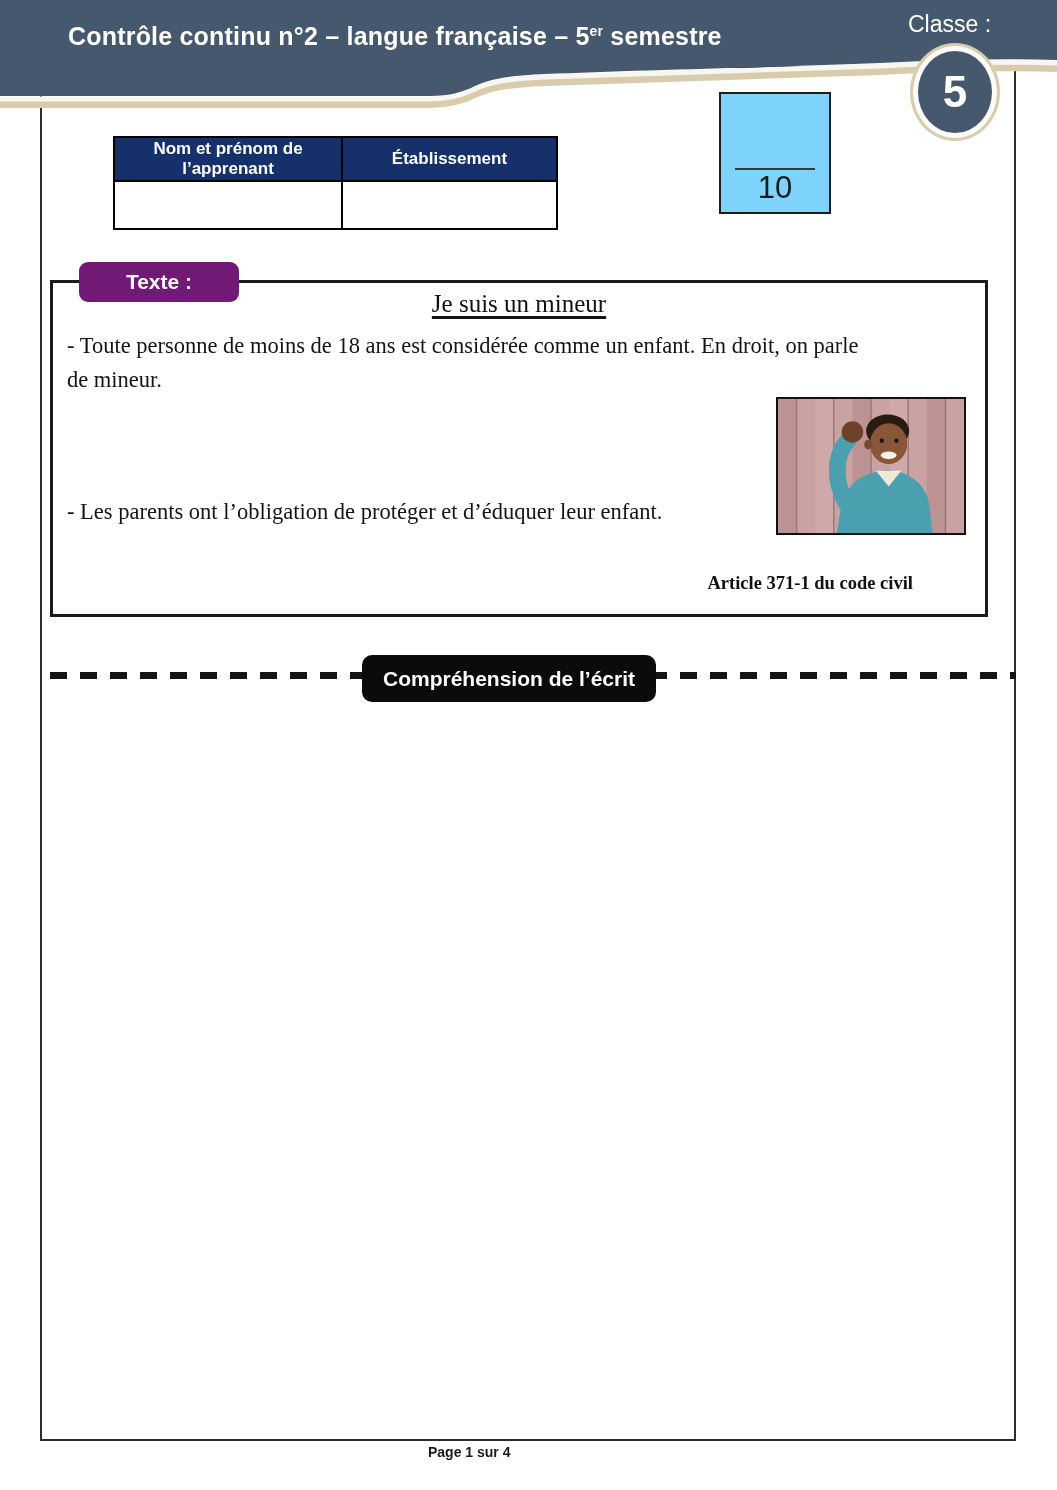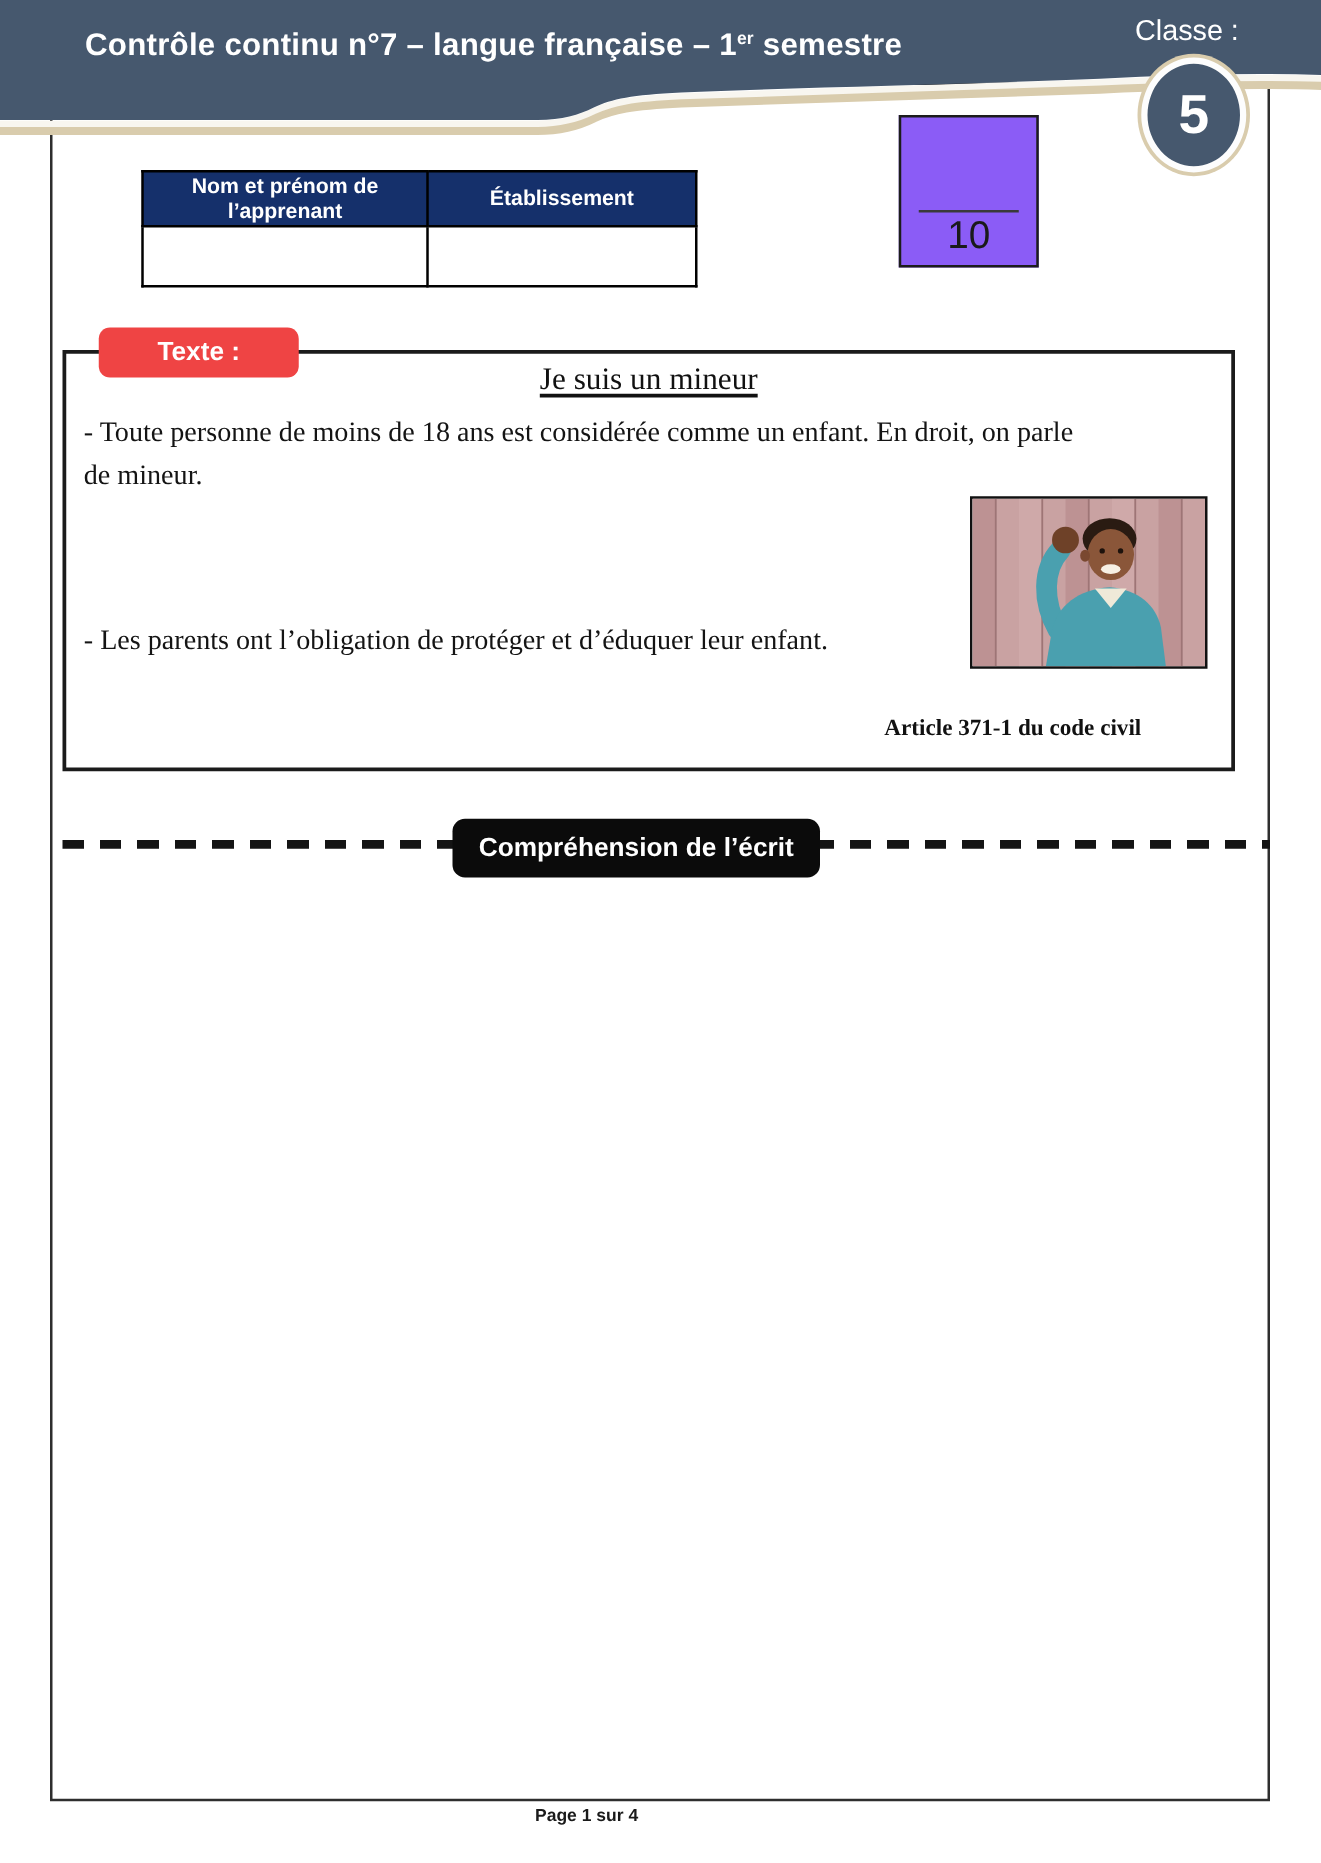--- a/index.html
+++ b/index.html
@@ -42,29 +42,29 @@
   .info-table th,.info-table td{border:2px solid #000;box-sizing:border-box;}
   .info-table th{
     background:#15306b;color:#fff;font-size:17px;font-weight:bold;
     height:28px;padding:1px 4px;text-align:center;
   }
   .info-table td{height:48px;background:#fff;}
 
   
   .score-box{
     position:absolute;left:719px;top:92px;width:112px;height:122px;z-index:2;
-    border:2px solid #1c1c1c;background:#8b5cf6;box-sizing:border-box;text-align:center;
+    border:2px solid #1c1c1c;background:#7dd3fc;box-sizing:border-box;text-align:center;
   }
   .score-line{width:80px;border-top:2px solid #3a3a3a;margin:74px auto 0 auto;}
   .score-denominator{font-size:31px;color:#1a1a1a;line-height:36px;}
 
   
   .texte-tag{
     position:absolute;left:79px;top:262px;width:160px;height:40px;z-index:4;
-    background:#ef4444;border-radius:9px;color:#fff;font-size:21px;font-weight:bold;
+    background:#701a75;border-radius:9px;color:#fff;font-size:21px;font-weight:bold;
     display:flex;align-items:center;justify-content:center;
   }
   .text-box{
     position:absolute;left:50px;top:280px;width:938px;height:337px;z-index:3;
     border:3px solid #1b1b1b;box-sizing:border-box;background:#fff;
   }
   .text-title{
     position:absolute;left:0;right:0;top:7px;text-align:center;
     font-family:"Liberation Serif",serif;font-size:25px;font-weight:normal;
     text-decoration:underline;text-decoration-thickness:3px;text-underline-offset:4px;
@@ -132,21 +132,21 @@
 <body>
 
 <div class="page-frame"></div>
 
 <svg class="header-wave" width="1057" height="150" viewBox="0 0 1057 150">
   <path d="M0,104 L430,104 C450,104 463,100 475,94 C490,87 505,84 545,82 C640,78 780,75 880,71 C940,68 1000,66 1057,68" fill="none" stroke="#d9ccad" stroke-width="8"></path>
   <path d="M0,99 L430,99 C450,99 463,95 475,89 C490,82 505,79 545,77 C640,73 780,70 880,66 C940,63 1000,61 1057,63" fill="none" stroke="#f8f6f0" stroke-width="5"></path>
   <path d="M0,0 L1057,0 L1057,60 C1000,58 940,60 880,63 C780,67 640,70 545,74 C505,76 490,79 475,86 C463,92 450,96 430,96 L0,96 Z" fill="#46586e"></path>
 </svg>
 
-<div class="header-title"><span>Contrôle continu n°7 – langue française – 1</span><sup>er</sup><span> semestre</span></div>
+<div class="header-title"><span>Contrôle continu n°2 – langue française – 5</span><sup>er</sup><span> semestre</span></div>
 <div class="classe-label">Classe :</div>
 <div class="class-badge">
     <span>5</span>
   </div>
 
 <table class="info-table">
   <tbody>
       <tr>
     <th style="width:228px">Nom et prénom de l’apprenant</th>
     <th style="width:215px">Établissement</th>

